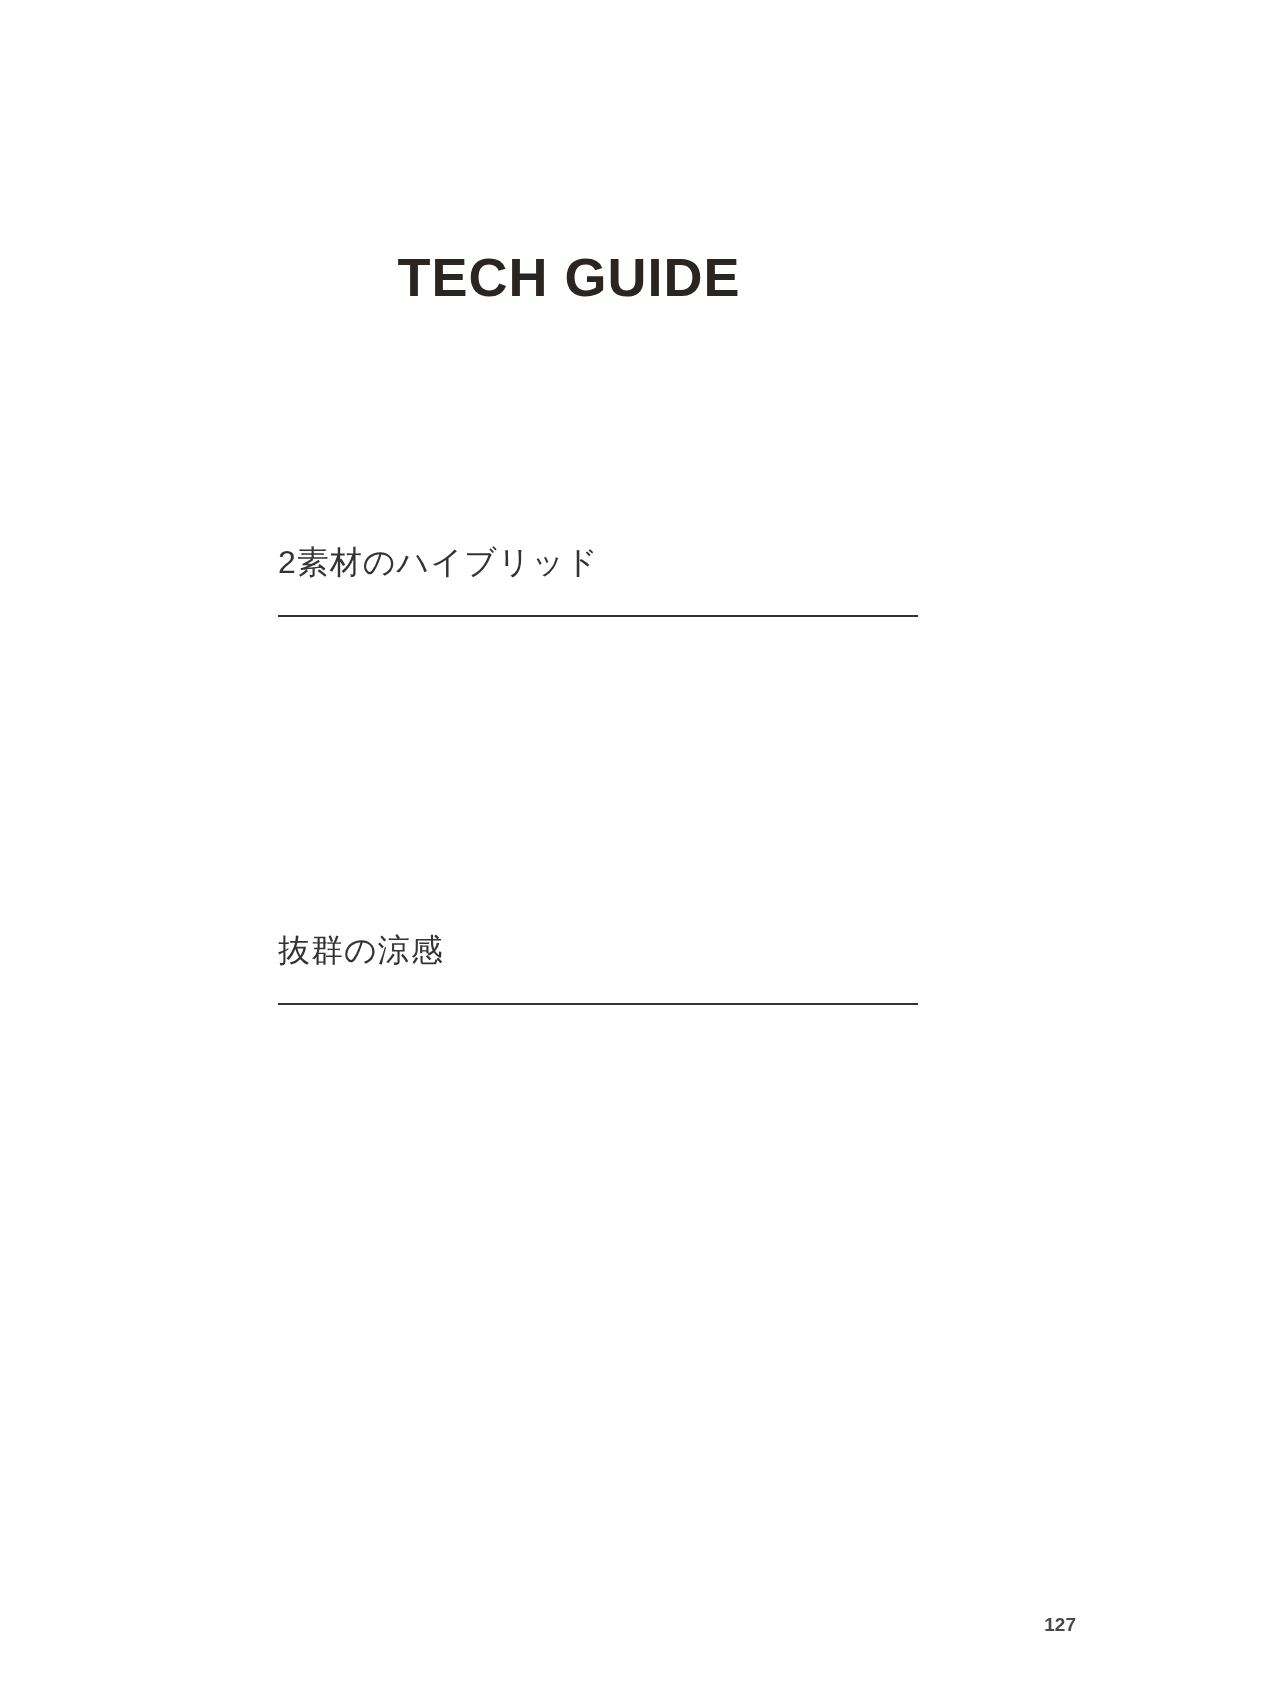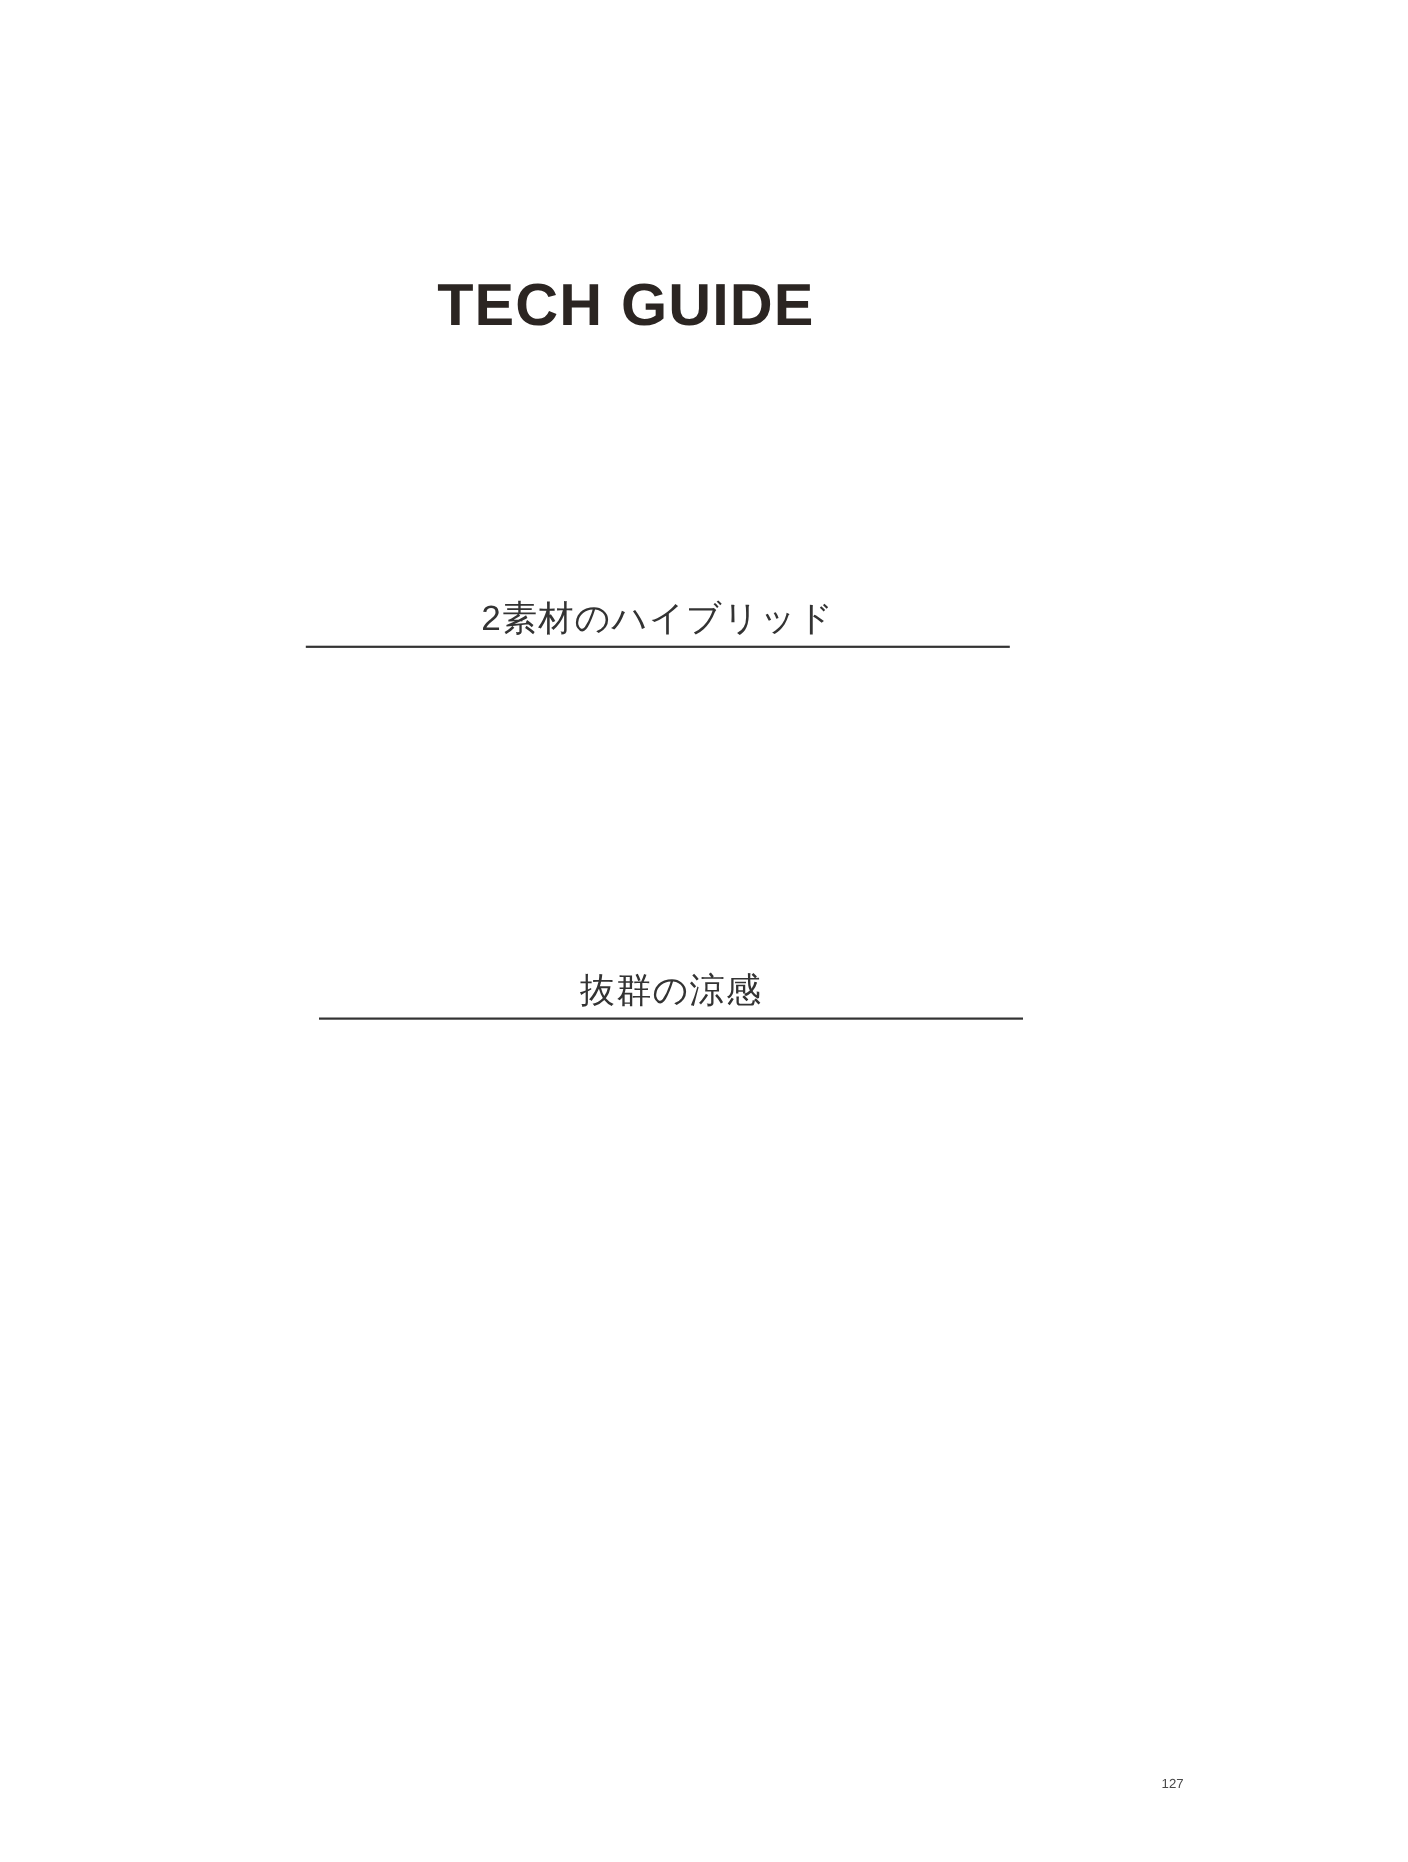--- a/index.html
+++ b/index.html
@@ -32,43 +32,43 @@
     position: absolute;
     left: 278px;
     width: 640px;
   }
   .section-heading {
     margin: 0;
     font-size: 32px;
     line-height: 1;
     font-weight: 400;
     color: #333333;
-    padding-bottom: 9px;
+    padding-bottom: 37px;
     border-bottom: 2px solid #333333;
     letter-spacing: 1px;
-    text-align: center;
   }
   .section-body {
     margin: 23px 0 0 0;
     font-size: 17px;
     line-height: 31px;
     color: #3a3a3a;
     text-align: justify;
     letter-spacing: 0.2px;
   }
   .page-number {
     position: absolute;
     top: 1614px;
     right: 62px;
-    font-size: 12px;
+    font-size: 19px;
     line-height: 1.2;
     color: #4a4a4a;
+    font-weight: bold;
   }
   .section-hybrid { top: 546px; }
-  .section-cool   { top: 884px; margin-left: 12px; }
+  .section-cool   { top: 934px; }
   .section-deo    { top: 1247px; }
 </style>
 </head>
 <body>
 
 <div class="page">
 
   <h1 class="page-title">TECH GUIDE</h1>
 
   <section class="tech-section section-hybrid">

